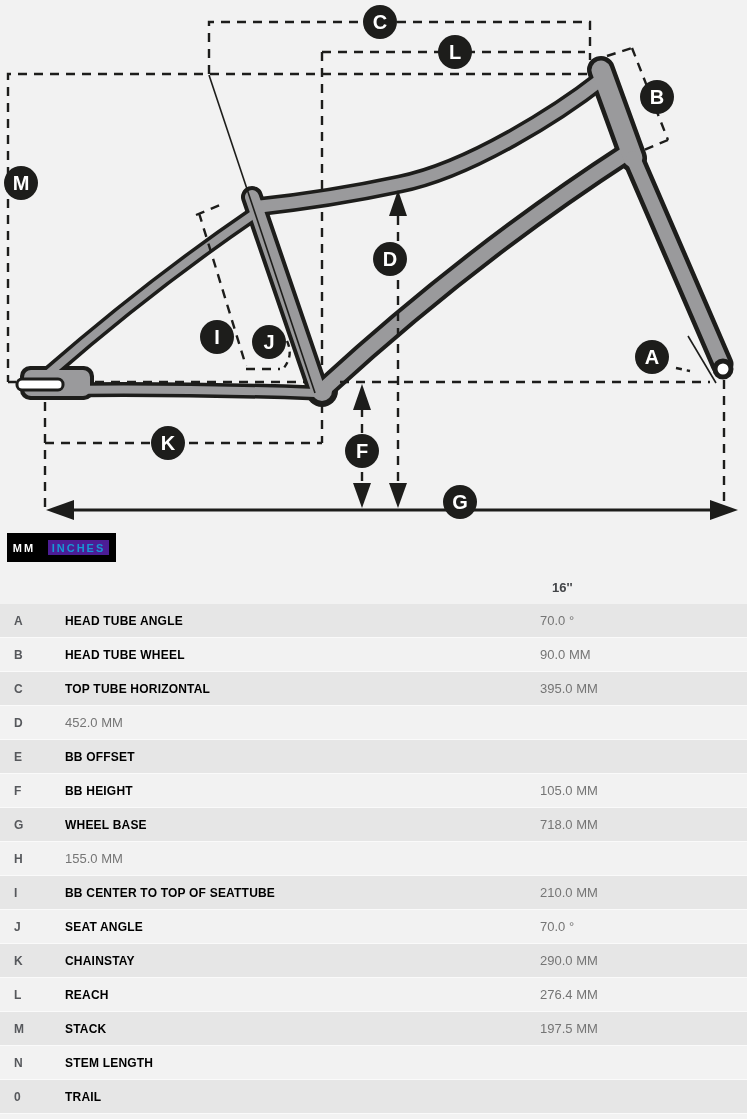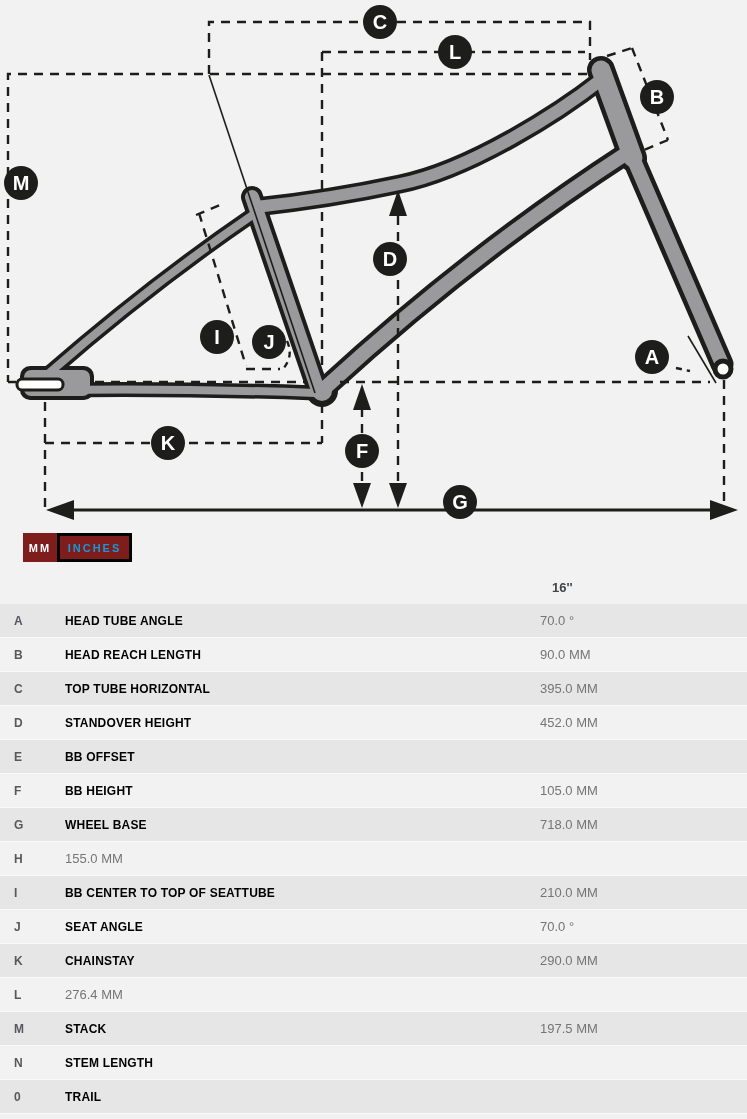--- a/index.html
+++ b/index.html
@@ -6,22 +6,22 @@
   .stage{
     position:relative;width:747px;height:1119px;background:#f2f2f2;
     font-family:"Liberation Sans",sans-serif;overflow:hidden;
   }
   .diagram{position:absolute;top:0;left:0;width:747px;height:530px;}
   .callout-letter{font-family:"Liberation Sans",sans-serif;font-weight:bold;font-size:20px;fill:#ffffff;}
   
   .toggle{position:absolute;top:533px;left:7px;display:flex;height:29px;}
   .tab{display:flex;align-items:center;justify-content:center;
        font-size:11px;font-weight:bold;letter-spacing:2px;cursor:pointer;box-sizing:border-box;}
-  .tab-mm{width:34px;background:#7f1d1d;color:#ffffff;margin-left:16px;}
-  .tab-in{width:75px;background:#7f1d1d;color:#1798d5;border:3px solid #000000;}
+  .tab-mm{width:34px;background:#000000;color:#ffffff;}
+  .tab-in{width:75px;background:#4c1d95;color:#1798d5;border:7px solid #000000;}
   
   .geo-table{position:absolute;top:572px;left:0;width:747px;}
   .thead{height:32px;position:relative;margin-left:12px;}
   .size-h{position:absolute;left:540px;top:8px;font-size:13px;font-weight:bold;color:#434548;}
   .row{display:flex;align-items:center;height:33px;border-bottom:1px solid #fafafa;}
   .row.dark{background:#e6e6e6;}
   .row.light{background:#f2f2f2;}
   .c-letter{width:51px;padding-left:14px;font-size:12px;font-weight:bold;color:#56585c;flex:none;}
   .c-name{width:475px;font-size:12px;font-weight:bold;color:#000000;letter-spacing:.2px;flex:none;}
   .c-value{width:200px;font-size:13px;color:#757575;flex:none;}
@@ -153,31 +153,30 @@
       <span class="size-h">16''</span>
     </div>
 
     <div class="row dark">
       <span class="c-letter">A</span>
       <span class="c-name">HEAD TUBE ANGLE</span>
       <span class="c-value">70.0 °</span>
     </div>
     <div class="row light">
       <span class="c-letter">B</span>
-      <span class="c-name">HEAD REACH LENGTH</span>
+      <span class="c-name">HEAD TUBE WHEEL</span>
       <span class="c-value">90.0 MM</span>
     </div>
     <div class="row dark">
       <span class="c-letter">C</span>
       <span class="c-name">TOP TUBE HORIZONTAL</span>
       <span class="c-value">395.0 MM</span>
     </div>
     <div class="row light">
       <span class="c-letter">D</span>
-      <span class="c-name">STANDOVER HEIGHT</span>
       <span class="c-value">452.0 MM</span>
     </div>
     <div class="row dark">
       <span class="c-letter">E</span>
       <span class="c-name">BB OFFSET</span>
       <span class="c-value"></span>
     </div>
     <div class="row light">
       <span class="c-letter">F</span>
       <span class="c-name">BB HEIGHT</span>
@@ -202,20 +201,21 @@
       <span class="c-name">SEAT ANGLE</span>
       <span class="c-value">70.0 °</span>
     </div>
     <div class="row dark">
       <span class="c-letter">K</span>
       <span class="c-name">CHAINSTAY</span>
       <span class="c-value">290.0 MM</span>
     </div>
     <div class="row light">
       <span class="c-letter">L</span>
+      <span class="c-name">REACH</span>
       <span class="c-value">276.4 MM</span>
     </div>
     <div class="row dark">
       <span class="c-letter">M</span>
       <span class="c-name">STACK</span>
       <span class="c-value">197.5 MM</span>
     </div>
     <div class="row light">
       <span class="c-letter">N</span>
       <span class="c-name">STEM LENGTH</span>

